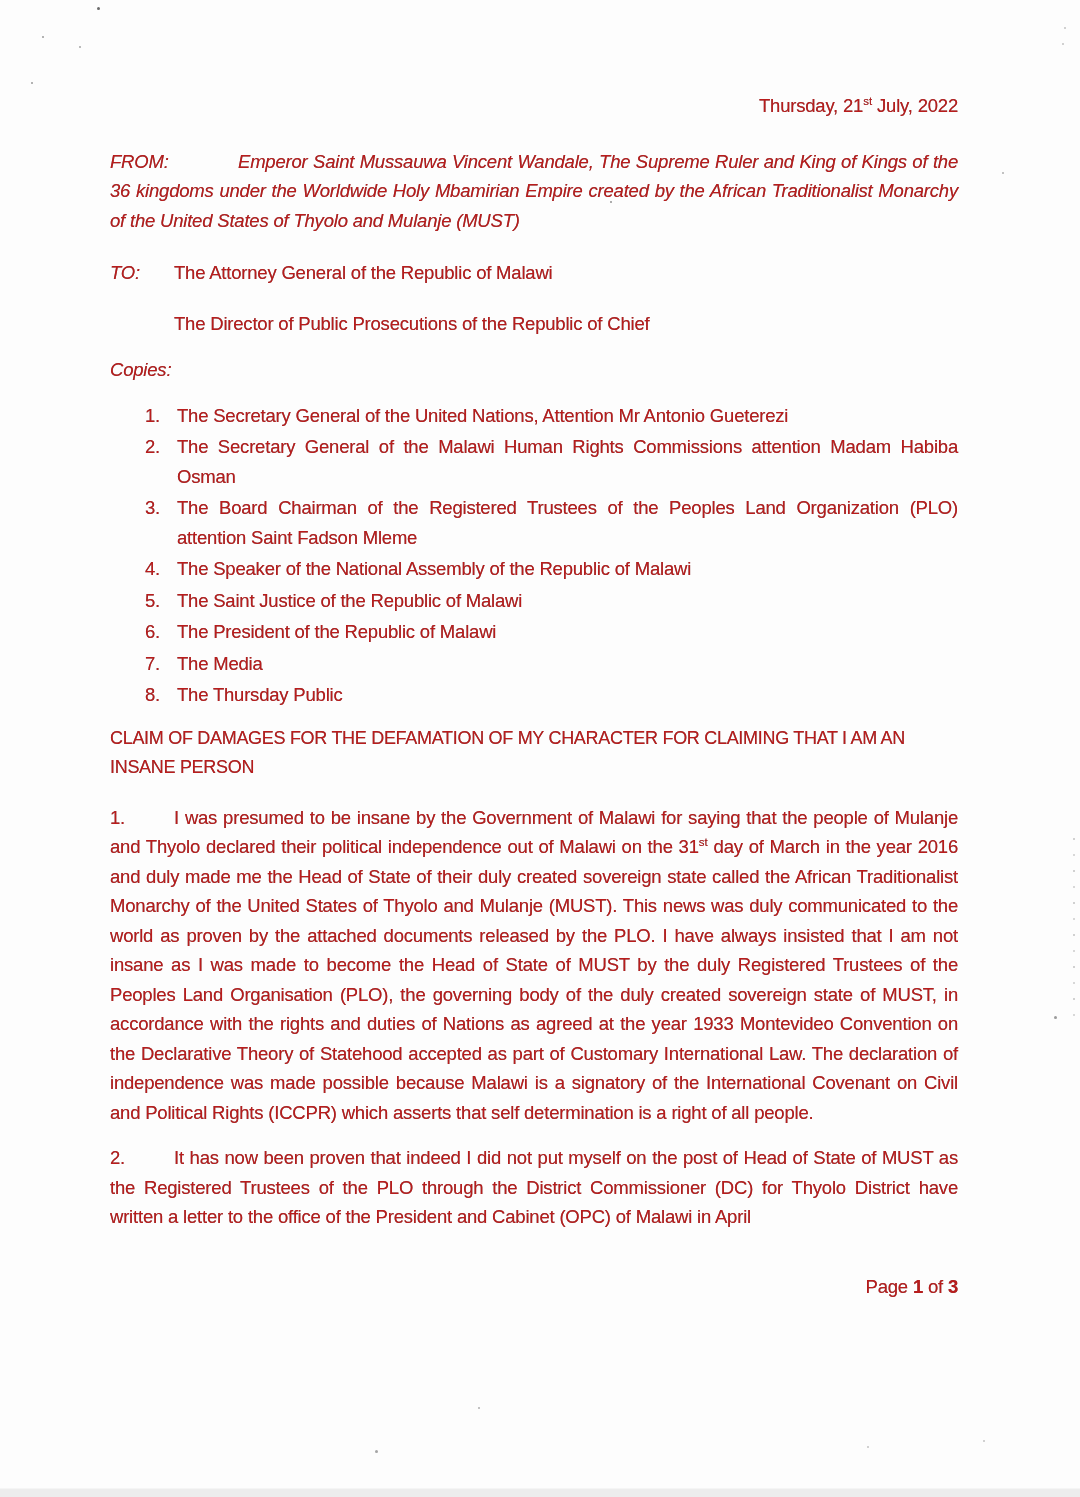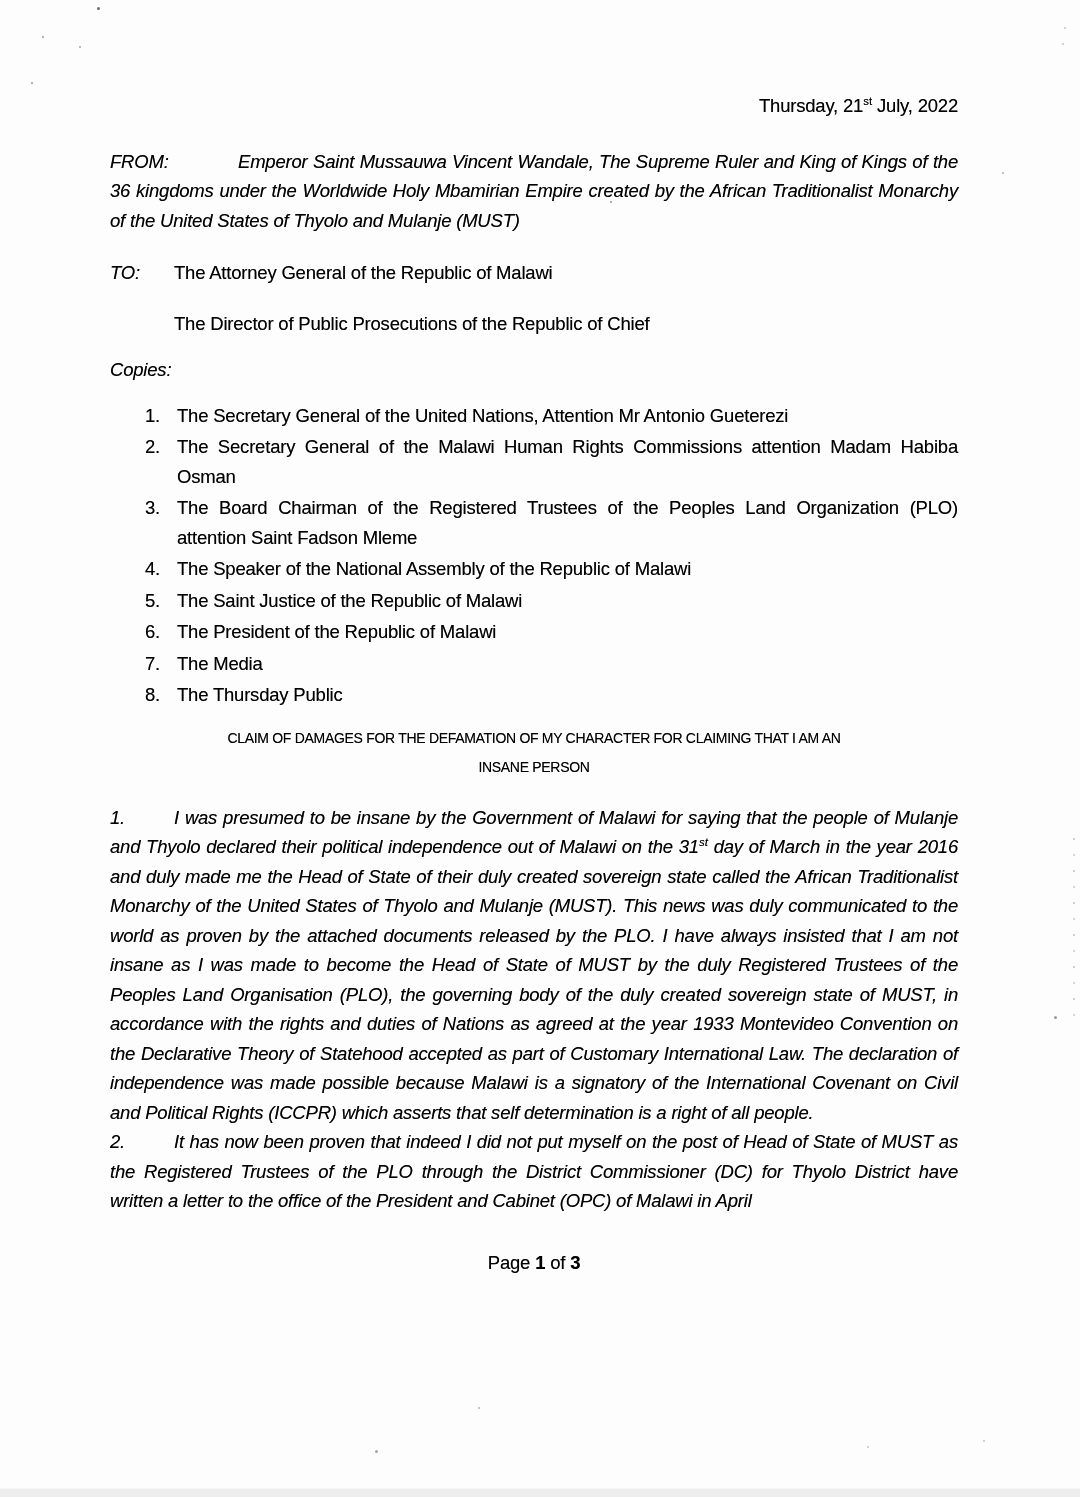--- a/index.html
+++ b/index.html
@@ -5,21 +5,21 @@
   html, body { margin: 0; padding: 0; background: #ffffff; }
   body {
     width: 1080px; height: 1497px;
     font-family: "Liberation Sans", "DejaVu Sans", sans-serif;
   }
   .page {
     position: relative;
     width: 1080px; height: 1497px;
     background: #fdfdfd;
     overflow: hidden;
-    color: #000000;
+    color: #b91c1c;
     font-size: 18.5px;
     line-height: 29.5px;
     letter-spacing: -0.2px;
     text-shadow: 0 0 0.4px rgba(20,20,20,0.55);
   }
   .content { padding: 91px 122px 0 110px; }
 
   .date-line { text-align: right; }
 
   .from-block { margin-top: 26px; text-align: justify; font-style: italic; }
@@ -29,35 +29,35 @@
   .to-label { display: inline-block; width: 64px; font-style: italic; }
   .to-line2 { margin-top: 21px; padding-left: 64px; }
 
   .copies-label { margin-top: 17px; font-style: italic; }
 
   .copies { margin-top: 16px; }
   .copy-item { display: flex; margin-bottom: 2px; }
   .copy-num { flex: none; width: 32px; margin-left: 35px; }
   .copy-text { flex: 1; text-align: justify; }
 
-  .subject { margin-top: 14px; text-align: center; font-size: 14px; letter-spacing: -0.3px; }
+  .subject { margin-top: 14px; font-size: 18px; letter-spacing: -0.3px; }
   .subject-line1 { white-space: nowrap; }
 
-  .para { margin: 20px 0 0 0; text-align: justify; font-style: italic; }
-  .para.second { margin-top: 0; }
+  .para { margin: 20px 0 0 0; text-align: justify; }
+  .para.second { margin-top: 16px; }
   .tab-num { display: inline-block; width: 64px; }
 
   sup.sup {
     font-size: 0.62em;
     line-height: 0;
     vertical-align: super;
     letter-spacing: 0;
   }
 
-  .footer { margin-top: 32px; text-align: center; }
+  .footer { margin-top: 40px; text-align: right; }
   .footer b { font-weight: 700; }
 
   .scan-edge {
     position: absolute; left: 0; right: 0; bottom: 0;
     height: 8px; background: #ededed;
     border-top: 1px solid #f5f5f5;
   }
   .speck {
     position: absolute;
     background: #3a3a3a;

